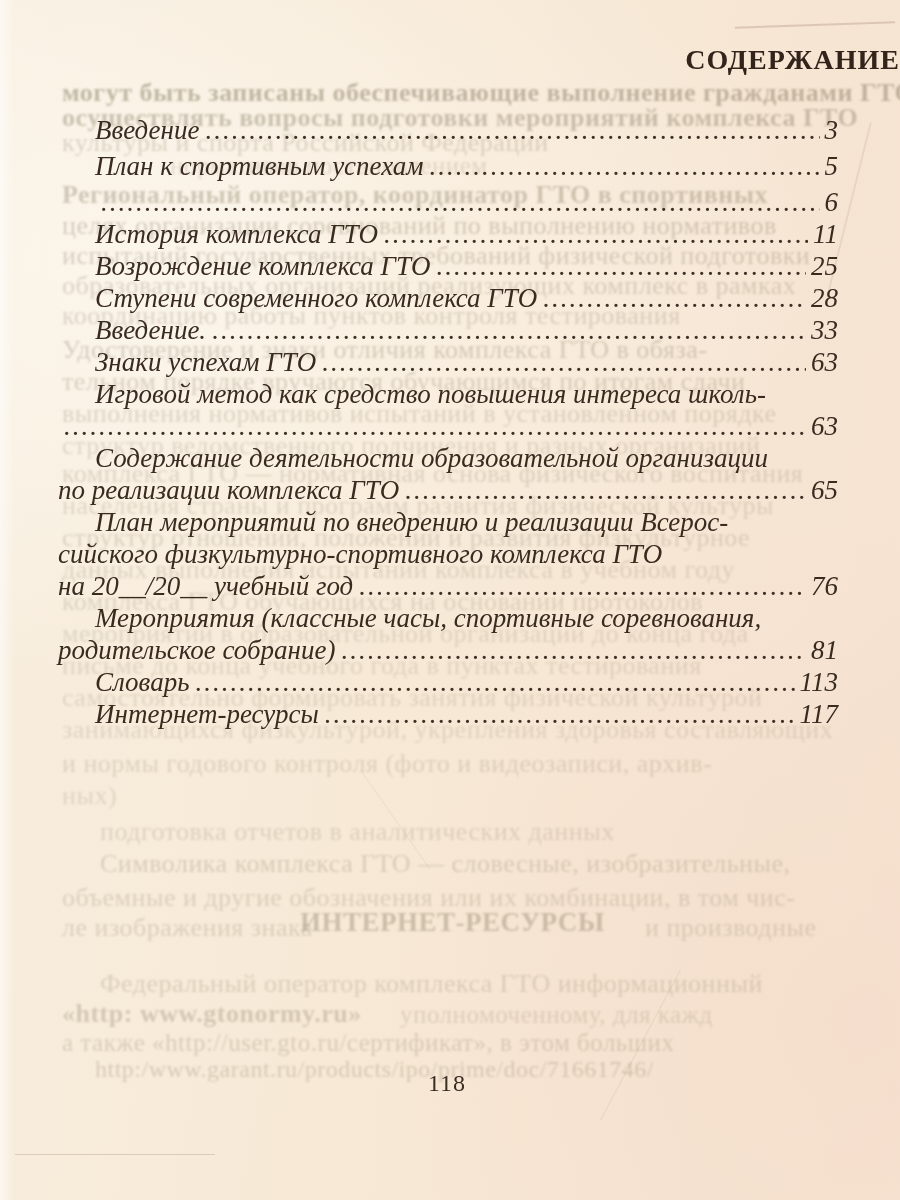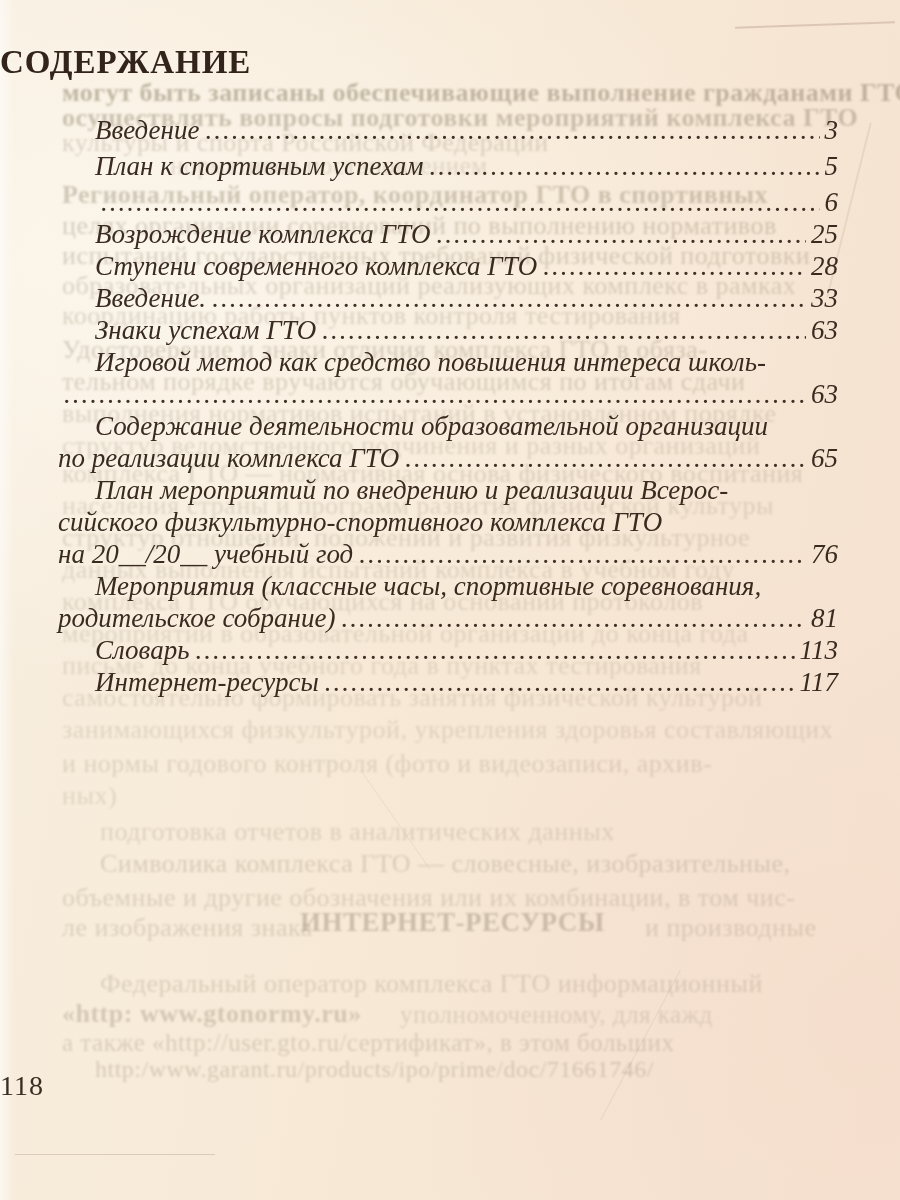--- a/index.html
+++ b/index.html
@@ -20,22 +20,22 @@
   }
   
   .ghost{
     position:absolute;white-space:nowrap;color:#8a7e66;
     filter:blur(1.2px);letter-spacing:0.5px;pointer-events:none;
   }
   
   .crease{position:absolute;background:rgba(150,120,100,0.28);pointer-events:none;}
   
   .title{
-    position:absolute;top:44px;left:0;width:100%;text-align:left;
-    font-size:33px;font-weight:bold;letter-spacing:1px;color:#33241b;margin:0;
+    position:absolute;top:44px;left:0;width:100%;text-align:right;
+    font-size:28px;font-weight:bold;letter-spacing:1px;color:#33241b;margin:0;
   }
   
   .toc{
     position:absolute;left:58px;top:114px;width:780px;
     font-size:27px;line-height:32px;color:#392b20;font-style:italic;
   }
   .entry{margin:0;}
   .entry.sp{margin-top:4px;}
   .tl{display:block;}
   .tl.ind{padding-left:37px;}
@@ -43,22 +43,22 @@
   .tl.final.ind{padding-left:37px;}
   .lbl{white-space:nowrap;}
   .dots{
     flex:1;overflow:hidden;white-space:nowrap;margin-left:6px;margin-right:5px;
     letter-spacing:2px;color:#3d2f23;
   }
   .dots::after{content:"....................................................................................................................................................................";}
   .pg{white-space:nowrap;}
   
   .folio{
-    position:absolute;top:1070px;left:0;width:894px;text-align:left;
-    font-size:28px;color:#3a2d22;letter-spacing:1px;
+    position:absolute;top:1070px;left:0;width:894px;text-align:center;
+    font-size:24px;color:#3a2d22;letter-spacing:1px;
   }
 </style>
 </head>
 <body>
 
 <div class="page">
 
   <div id="ghosts">
       <div class="ghost" style="left: 62px; top: 78px; font-size: 26px; opacity: 0.5; font-weight: bold;">могут быть записаны обеспечивающие выполнение гражданами ГТО</div>
       <div class="ghost" style="left: 62px; top: 103px; font-size: 26px; opacity: 0.42; font-weight: bold;">осуществлять вопросы подготовки мероприятий комплекса ГТО</div>
@@ -122,20 +122,27 @@
         </div>
       </div>
       <div class="entry sp">
         <div class="tl final ind">
           <span class="dots"></span>
           <span class="pg">6</span>
         </div>
       </div>
       <div class="entry">
         <div class="tl final ind">
+          <span class="lbl">История комплекса ГТО</span>
+          <span class="dots"></span>
+          <span class="pg">11</span>
+        </div>
+      </div>
+      <div class="entry">
+        <div class="tl final ind">
           <span class="lbl">Возрождение комплекса ГТО</span>
           <span class="dots"></span>
           <span class="pg">25</span>
         </div>
       </div>
       <div class="entry">
         <div class="tl final ind">
           <span class="lbl">Ступени современного комплекса ГТО</span>
           <span class="dots"></span>
           <span class="pg">28</span>

